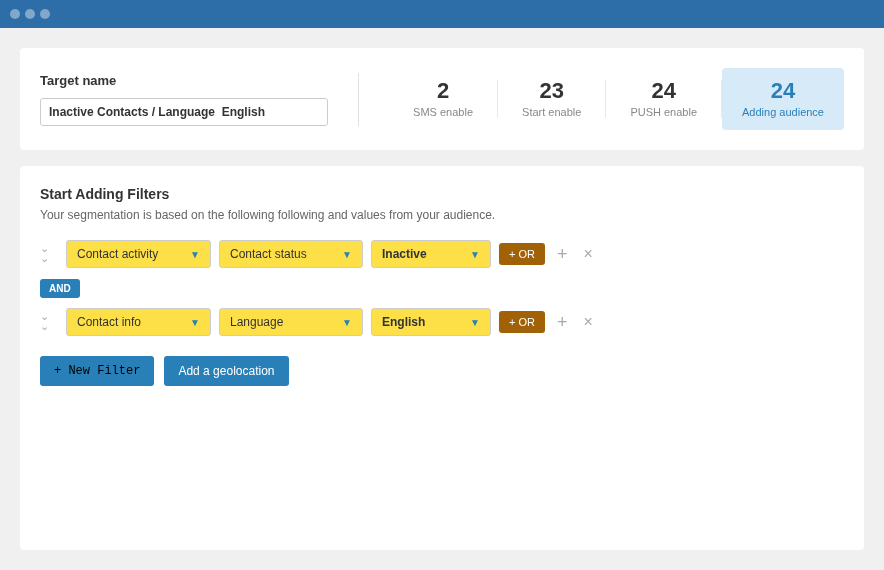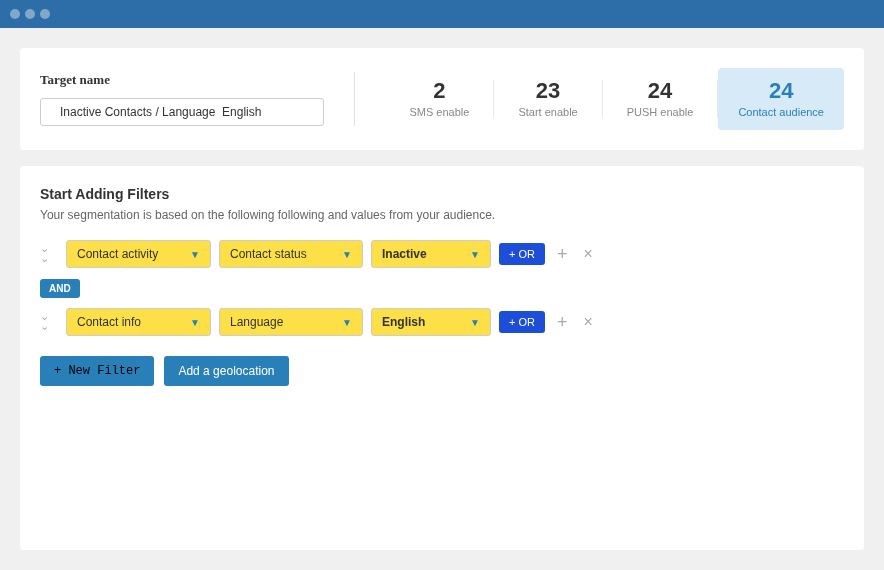--- a/index.html
+++ b/index.html
@@ -57,32 +57,32 @@
       flex: 1;
       border-right: 1px solid #e0e0e0;
       padding-right: 30px;
     }
 
     .target-name-label {
       font-size: 13px;
       font-weight: bold;
       color: #333;
       margin-bottom: 10px;
-      font-family: Liberation Serif, serif;
     }
 
     .target-name-input {
       width: 100%;
       max-width: 310px;
-      padding: 6px 19px;
+      padding: 6px 8px;
       border: 1px solid #ccc;
       border-radius: 3px;
       font-size: 12px;
       color: #333;
       outline: none;
+      font-weight: bold;
     }
 
     .stats-section {
       display: flex;
       align-items: center;
       padding-left: 30px;
       gap: 0;
     }
 
     .stat-item {
@@ -183,21 +183,21 @@
     .select-status {
       width: 144px;
     }
 
     .select-value {
       width: 120px;
       font-weight: bold;
     }
 
     .or-button {
-      background: #1d4ed8;
+      background: #a16207;
       color: #fff;
       border: none;
       border-radius: 3px;
       padding: 5px 10px;
       font-size: 11px;
       cursor: pointer;
       white-space: nowrap;
     }
 
     .icon-btn {
@@ -289,21 +289,21 @@
         <div class="stat-label">Start enable</div>
       </div>
 
       <div class="stat-item">
         <div class="stat-number">24</div>
         <div class="stat-label">PUSH enable</div>
       </div>
 
       <div class="stat-item highlighted">
         <div class="stat-number">24</div>
-        <div class="stat-label">Contact audience</div>
+        <div class="stat-label">Adding audience</div>
       </div>
     </div>
   </div>
 
   <div class="card filters-card">
     <div class="filters-title">Start Adding Filters</div>
     <div class="filters-subtitle">Your segmentation is based on the following following and values from your audience.</div>
 
     
     <div class="filter-row">

